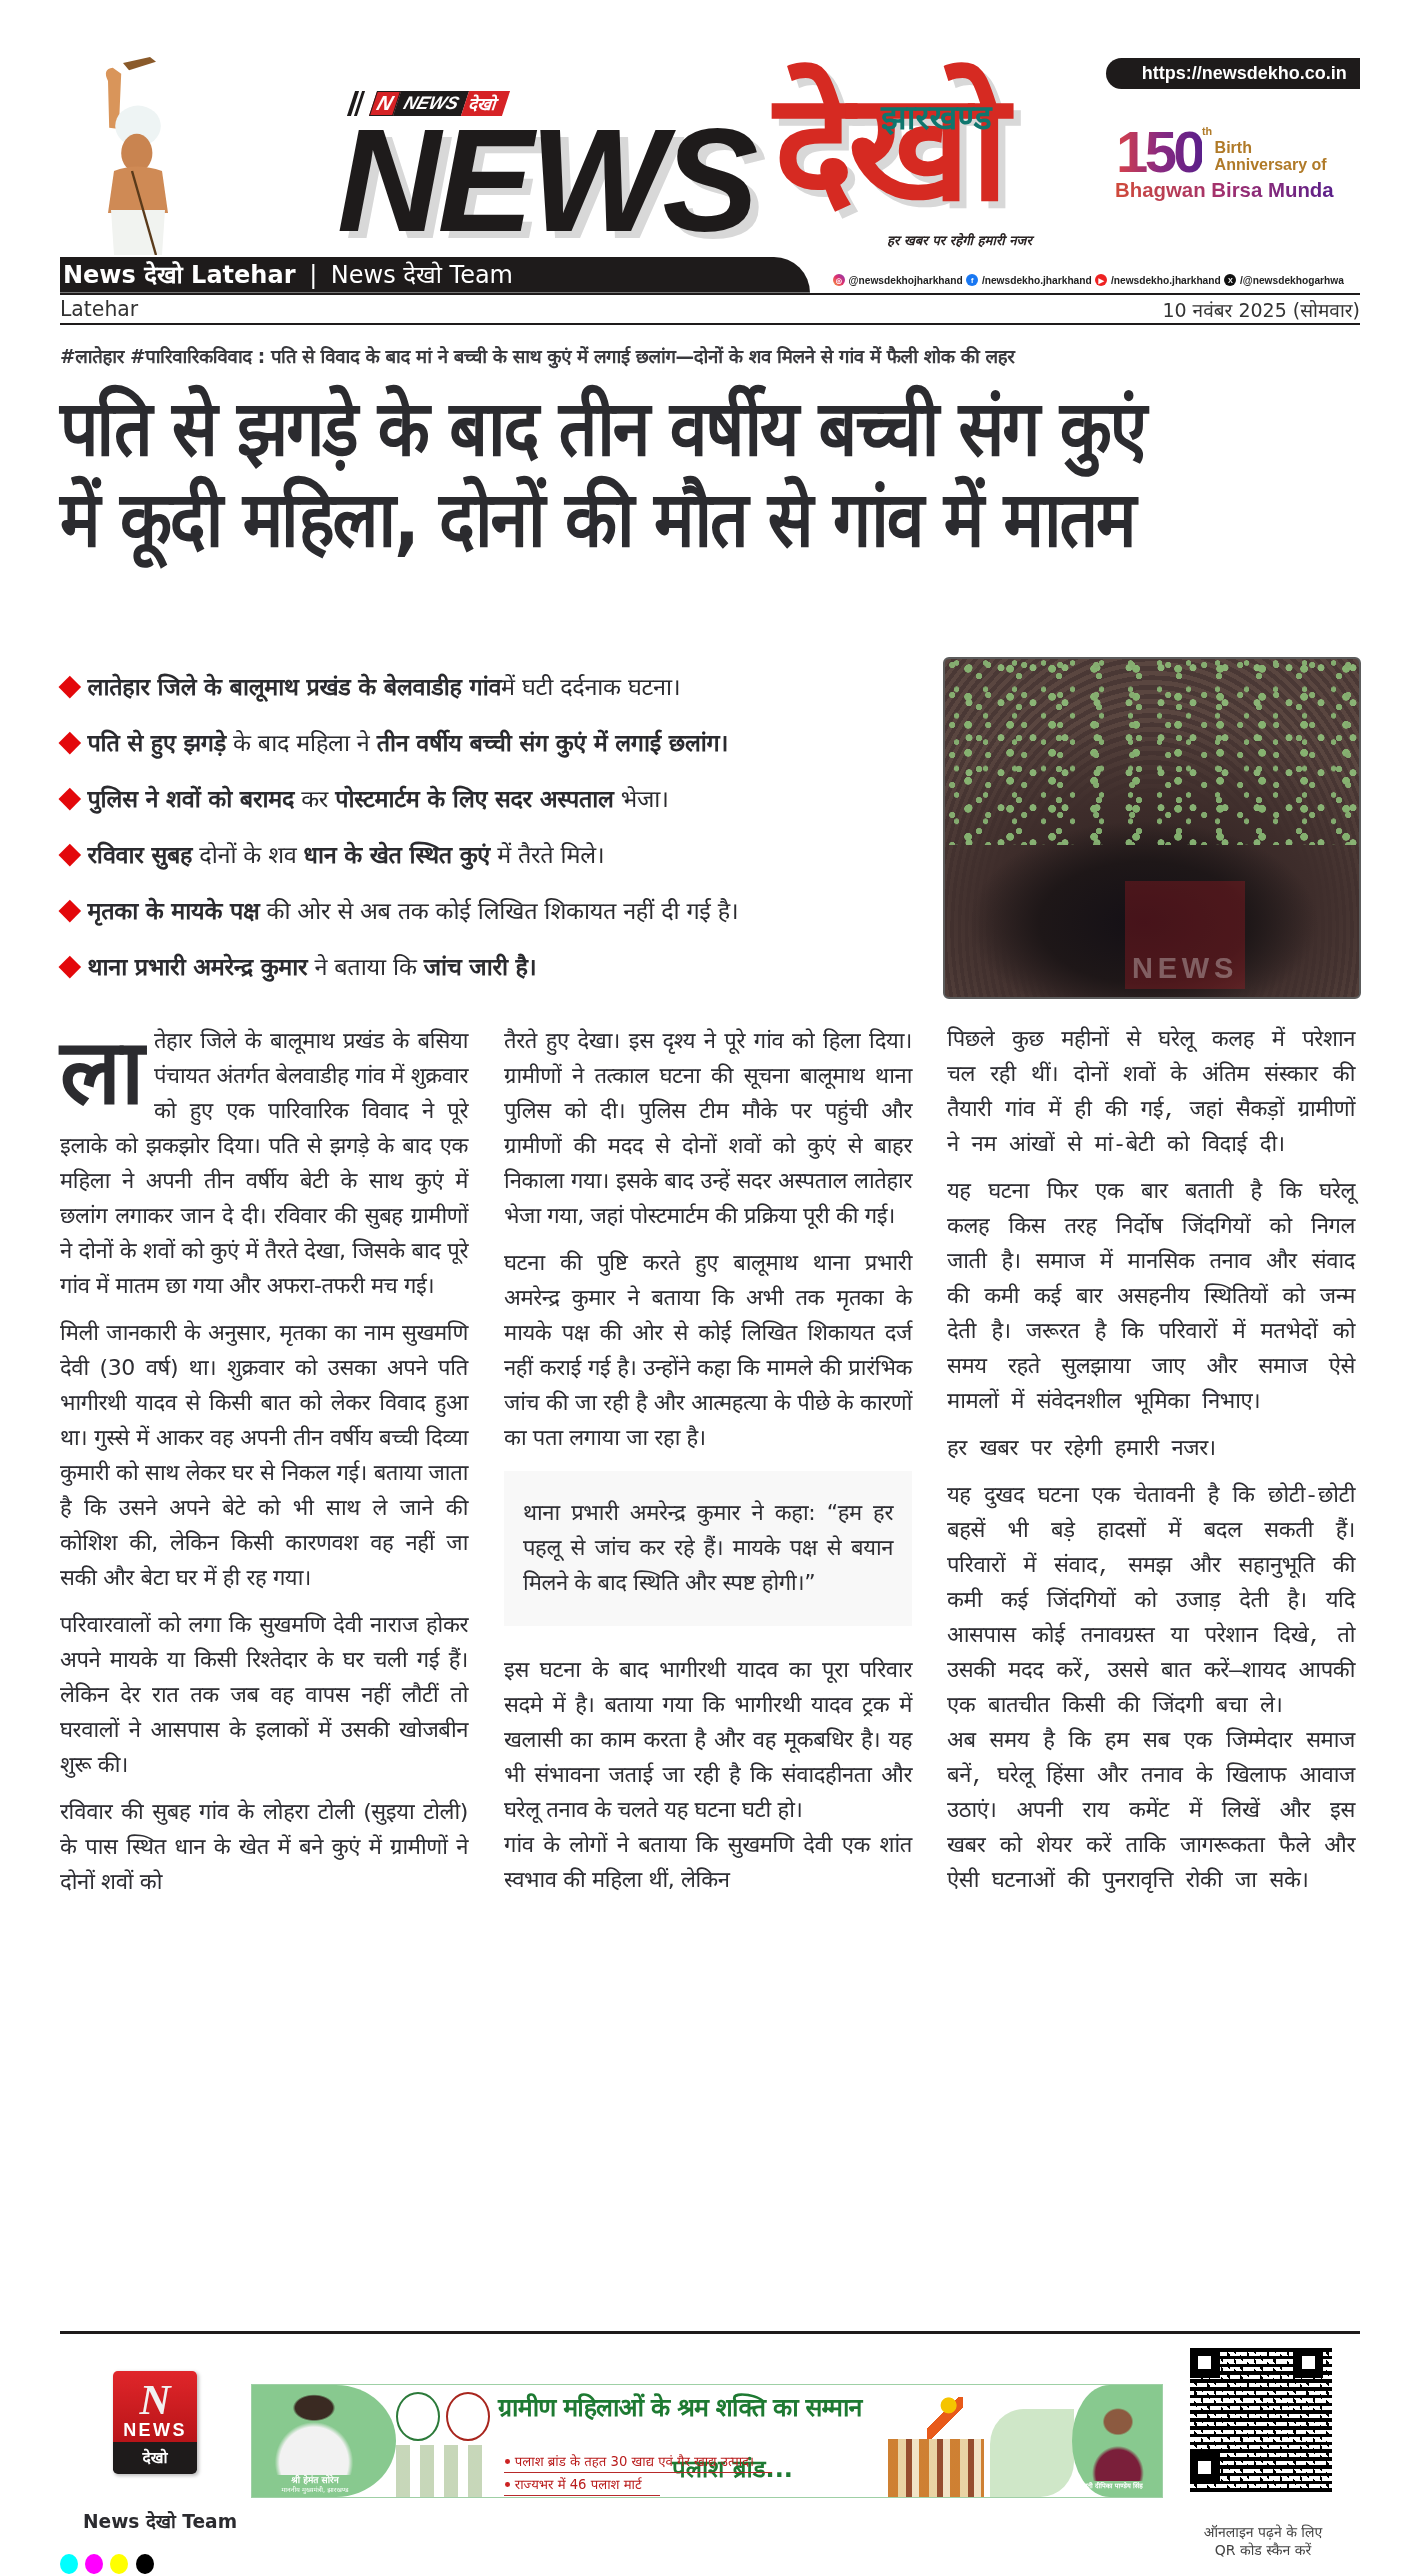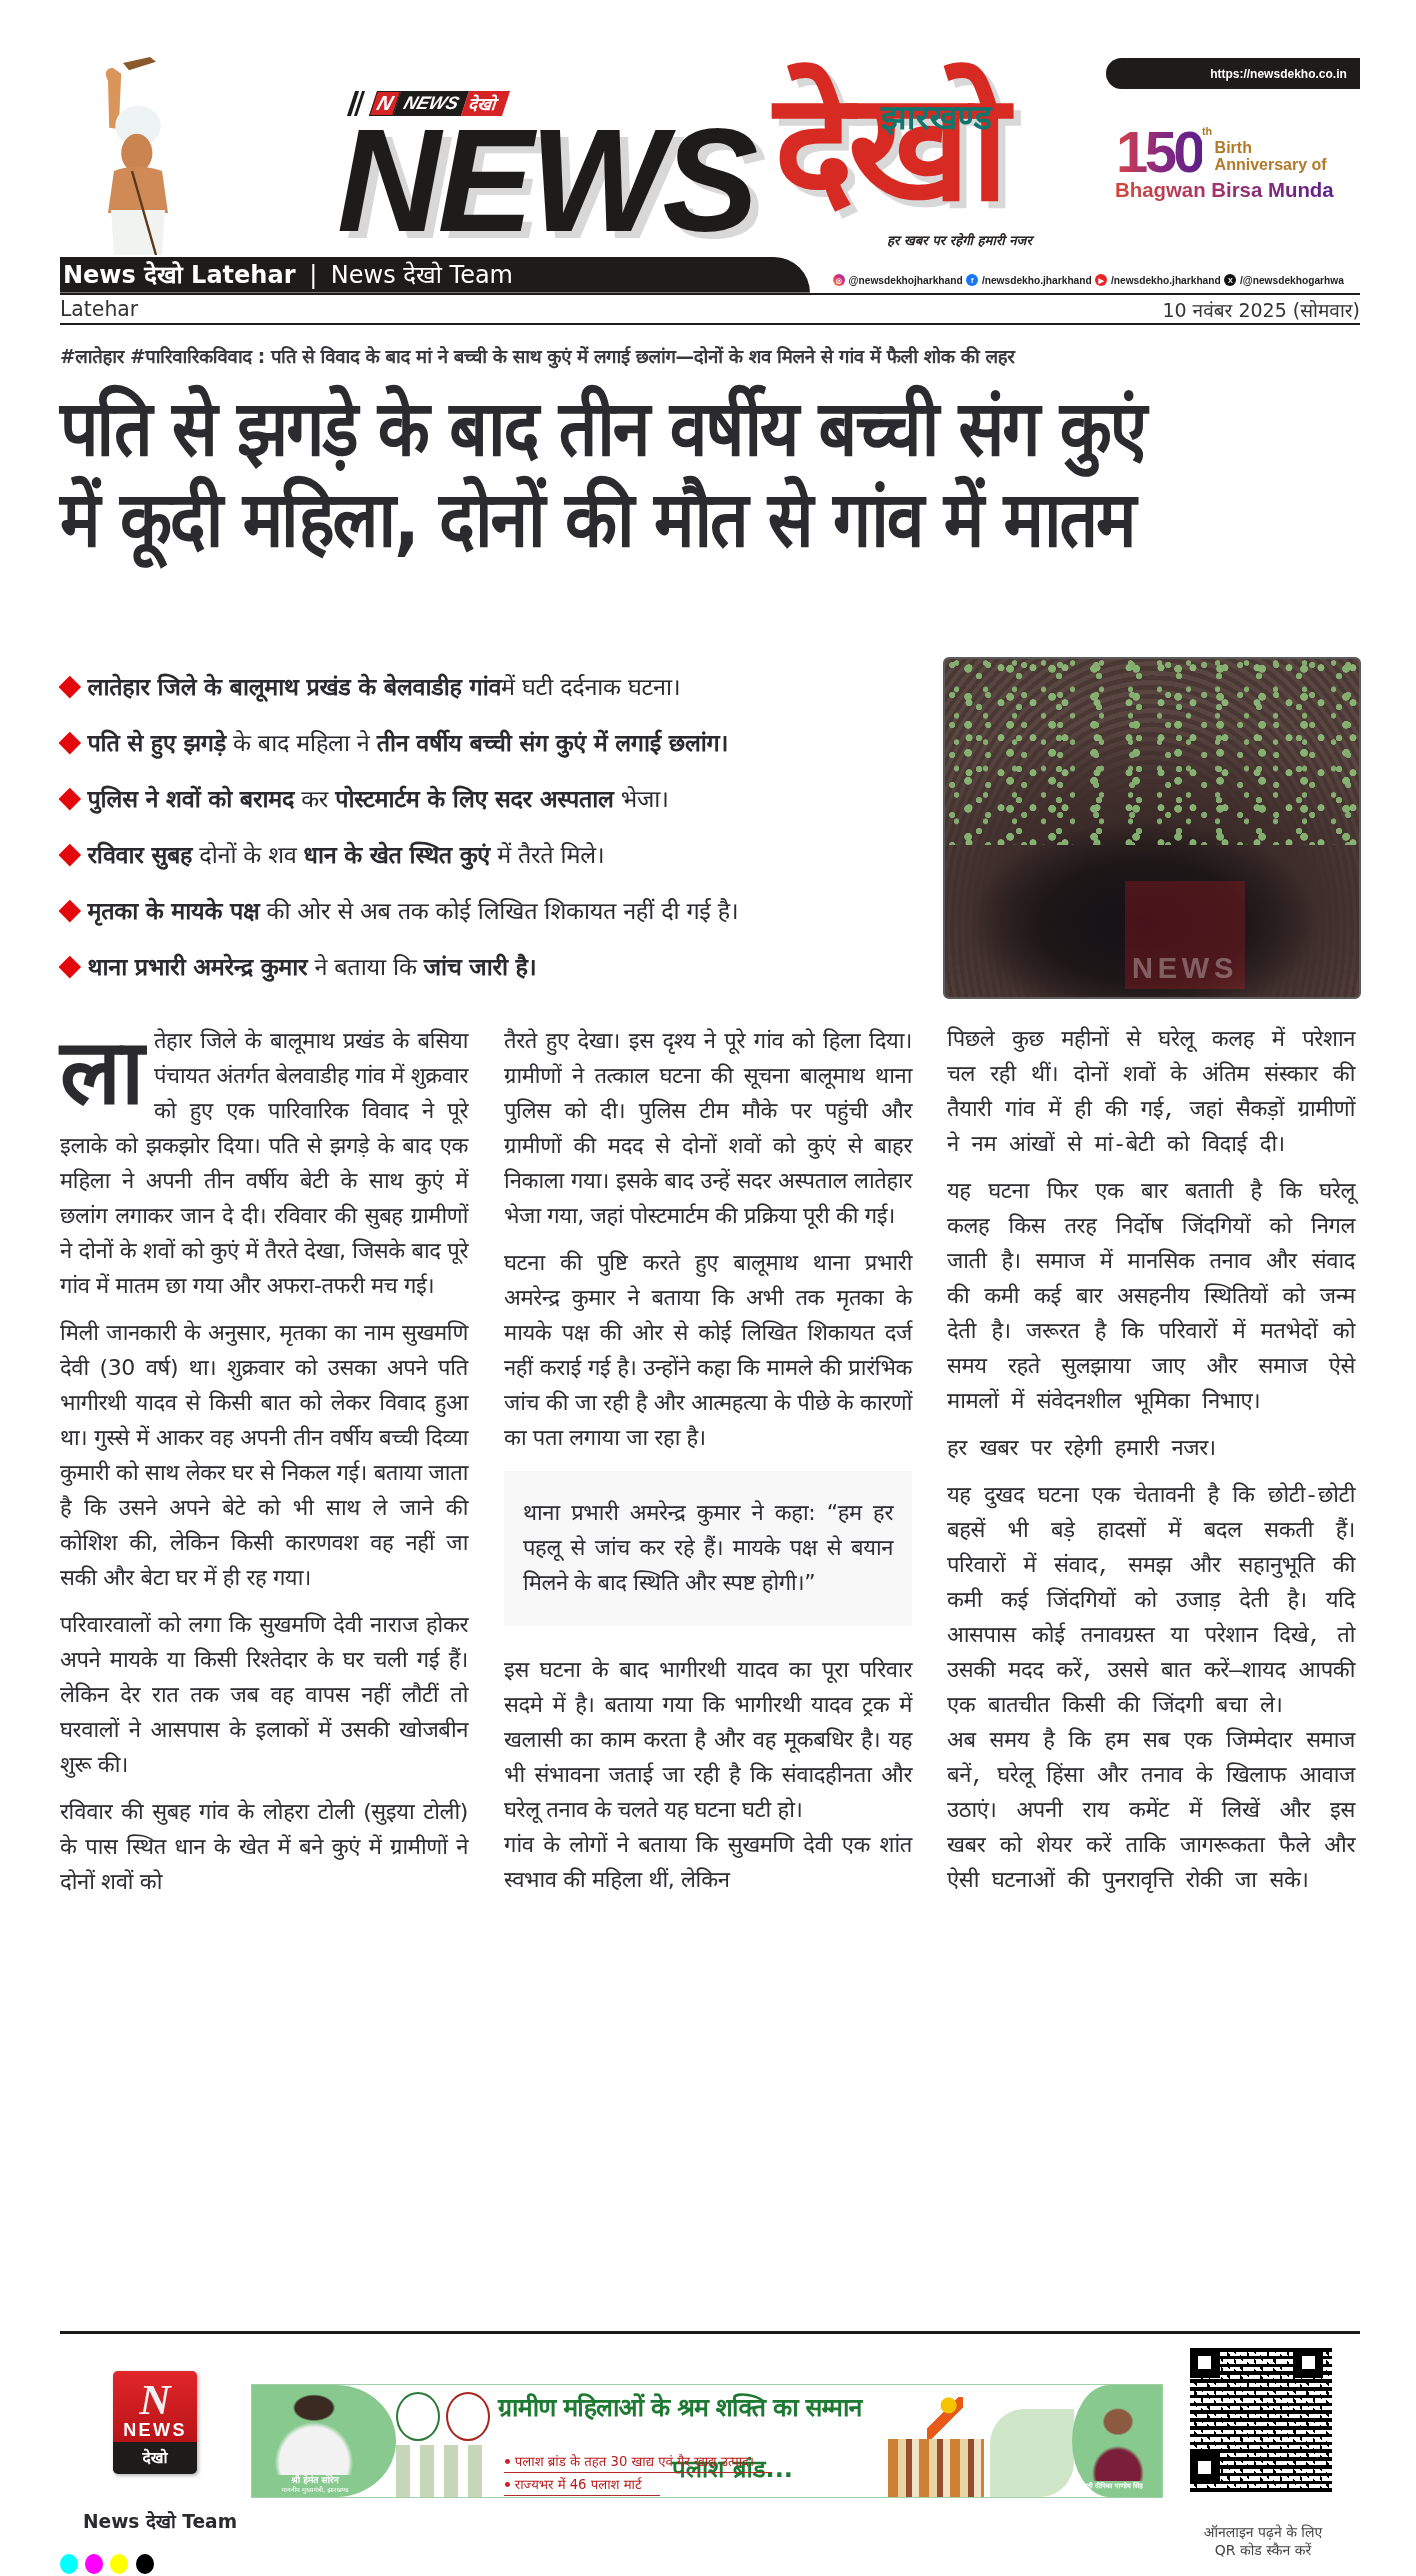--- a/index.html
+++ b/index.html
@@ -4,21 +4,21 @@
 <style>
   * { box-sizing: border-box; margin: 0; padding: 0; }
   html, body { width: 1416px; height: 2576px; background: #ffffff; overflow: hidden; }
   body { font-family: "DejaVu Sans", sans-serif; color: #2b2b2f; position: relative; }
 
   
   .masthead { position: absolute; left: 0; top: 0; width: 1416px; height: 300px; }
   .birsa-figure { position: absolute; left: 66px; top: 57px; width: 144px; height: 198px; }
   .url-pill { position: absolute; left: 1106px; top: 58px; width: 254px; height: 31px;
     background: #1e1b1b; border-radius: 28px 0 0 28px; color: #fff;
-    font-family: "Liberation Sans", sans-serif; font-weight: bold; font-size: 12px;
+    font-family: "Liberation Sans", sans-serif; font-weight: bold; font-size: 18px;
     display: flex; align-items: center; justify-content: flex-end; padding-right: 13.2px; }
   .small-logo { position: absolute; left: 351px; top: 90px; height: 26.4px; display: flex; align-items: center; }
   .small-logo .stripes { width: 18px; height: 25px; display: flex; gap: 3px; transform: skewX(-18deg); }
   .small-logo .stripes span { width: 3.6px; height: 100%; background: #1e1b1b; }
   .small-logo .n-box { margin-left: 3.6px; width: 24px; height: 25px; background: #d62326; color:#fff;
     font: italic bold 20.4px "Liberation Sans", sans-serif; display: flex; align-items: center; justify-content: center;
     transform: skewX(-18deg); border: 1.2px solid #1e1b1b; }
   .small-logo .news-box { height: 25px; background: #1e1b1b; color: #fff; padding: 0 7.2px;
     font: italic bold 18px "Liberation Sans", sans-serif; display: flex; align-items: center; transform: skewX(-18deg); }
   .small-logo .dekho-box { height: 25px; background: #d62326; color: #fff; padding: 0 8.4px 0 4.8px;

